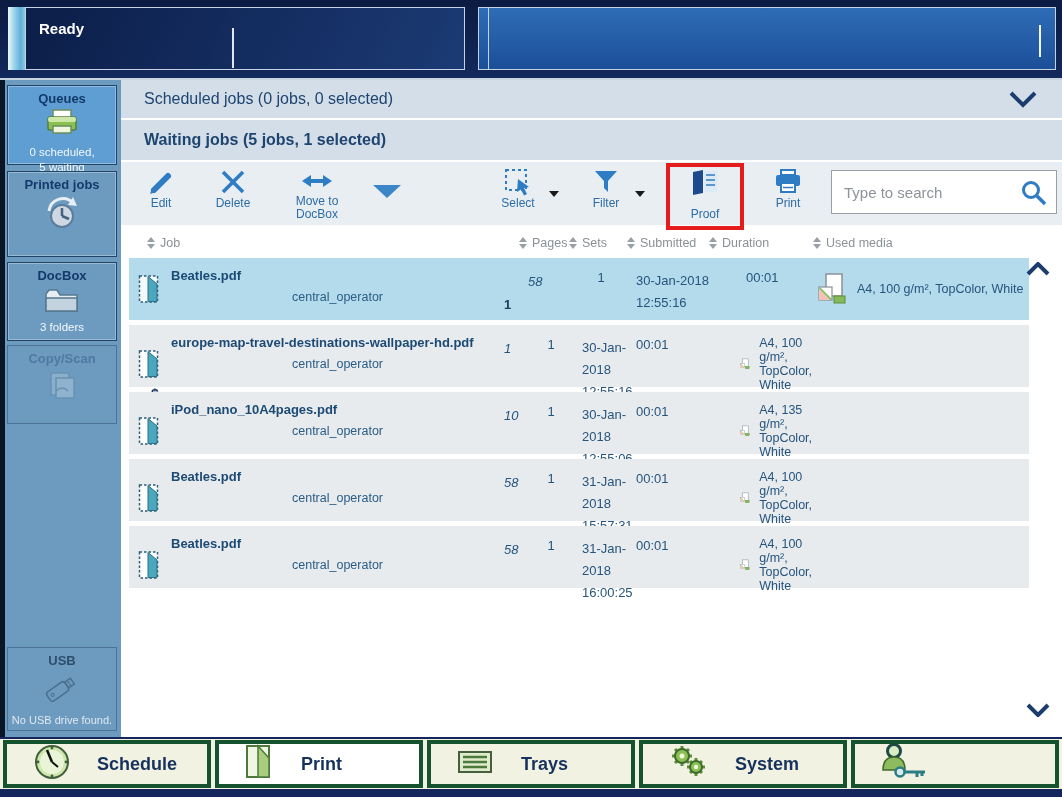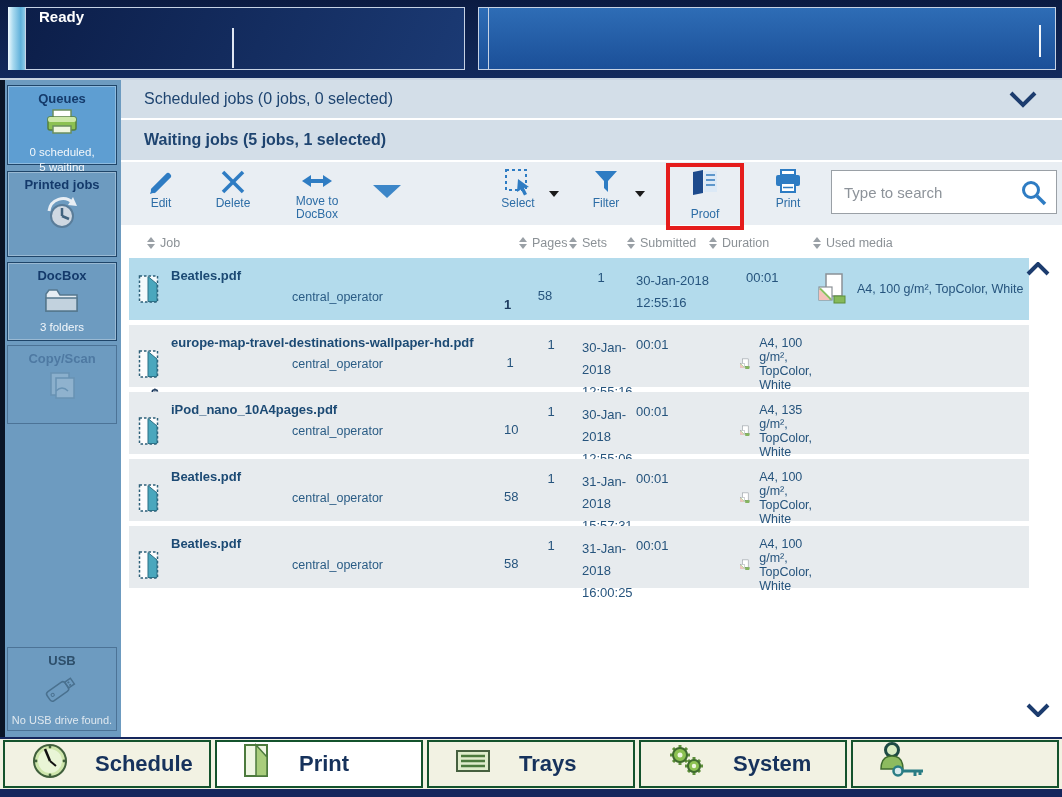--- a/index.html
+++ b/index.html
@@ -7,21 +7,21 @@
   .screen { position:relative; width:1062px; height:797px; background:#fff; overflow:hidden; }
 
   
   .topbar { position:absolute; left:0; top:0; width:1062px; height:80px;
             background:linear-gradient(180deg,#0b1b42,#122a5c); border-bottom:2px solid #c9d5e0; }
   .ready-stripe { position:absolute; left:8px; top:7px; width:17px; height:63px;
             background:linear-gradient(90deg,#f0fafe 0%,#a8d9ef 30%,#5fb0da 75%,#8ecbe6 100%); }
   .status-box { position:absolute; top:7px; height:63px; border:1px solid #c6d2e4; }
   .status-box.left { left:25px; width:440px; background:linear-gradient(115deg,#0c1e49,#1b3a74); }
   .status-box.right { left:478px; width:578px; background:linear-gradient(180deg,#2e6db6,#1b4f98); }
-  .ready-label { position:absolute; left:13px; top:0; color:#fff; font-weight:bold; font-size:15px; }
+  .ready-label { position:absolute; left:13px; top:12px; color:#fff; font-weight:bold; font-size:15px; }
   .vdiv { position:absolute; width:2px; background:#dfe6f2; }
   .vdiv.mid { left:206px; top:20px; height:40px; }
   .vdiv.inner { left:9px; top:0; height:61px; width:1px; background:#c6d2e4; }
   .vdiv.tick { right:14px; top:17px; height:32px; background:#f2f6fb; }
 
   
   .main { position:absolute; left:0; top:80px; width:1062px; height:657px; display:flex; }
 
   
   .sidebar { position:relative; width:121px; background:#6d9bc0; flex:none; display:flex; flex-direction:column; padding:5px 2px 6px 7px; }
@@ -78,36 +78,36 @@
   .job-row { position:relative; height:62px; margin-bottom:5px; background:#e7ebee;
              display:grid; grid-template-columns:42px 1fr 24px 46px 54px 110px 78px 213px;
              color:#26547d; font-size:13px; }
   .job-row.selected { background:#b3dbec; }
   .icon-cell { position:relative; display:flex; align-items:center; justify-content:center; }
   .dollar { position:absolute; left:22px; bottom:1px; font-weight:bold; font-size:14px; color:#1c3a5e; }
   .name-cell { padding-top:10px; overflow:hidden; }
   .job-name { font-weight:bold; color:#1c4a74; white-space:nowrap; }
   .job-owner { margin-top:7px; font-size:12.5px; color:#2a5c85;text-align:center; }
   .badge-cell { display:flex; align-items:flex-end; padding-bottom:8px; font-weight:bold; color:#1c3a5e; }
-  .pages-cell { padding:30px 12px 0 0; text-align:center; }
+  .pages-cell { padding:16px 12px 0 0; text-align:left;font-style:italic; }
   .sets-cell { padding-top:12px; text-align:center; }
   .submitted-cell { padding:12px 0 0 8px; line-height:22px; }
   .duration-cell { padding:12px 0 0 8px; }
   .media-cell { display:flex; align-items:center; gap:9px; font-size:12.5px; padding-left:2px; }
 
   .scroll-chevron { position:absolute; right:12px; cursor:pointer; }
   .scroll-chevron.up { top:182px; }
   .scroll-chevron.down { bottom:16px; }
 
   
   .bottombar { position:absolute; left:0; top:737px; width:1062px; height:60px;
                background:#f2f2e3; border-top:2px solid #15265c; border-bottom:8px solid #15265c;
                display:flex; gap:4px; padding:1px 3px; }
-  .nav-tile { flex:1; background:#f2f2e3; border:2px solid #14532d; display:flex; align-items:center;
-              padding-left:26px; gap:26px; font-size:22px; font-weight:bold; color:#16325c; }
+  .nav-tile { flex:1; background:#f2f2e3; border:4px solid #14532d; display:flex; align-items:center;
+              padding-left:26px; gap:26px; font-size:18px; font-weight:bold; color:#16325c; }
   .nav-tile.active { background:#ffffff; }
   .nav-tile.login { justify-content:flex-start; }
 </style>
 </head>
 <body>
 
 <div class="screen">
 
   <div class="topbar">
     <div class="ready-stripe"></div>

